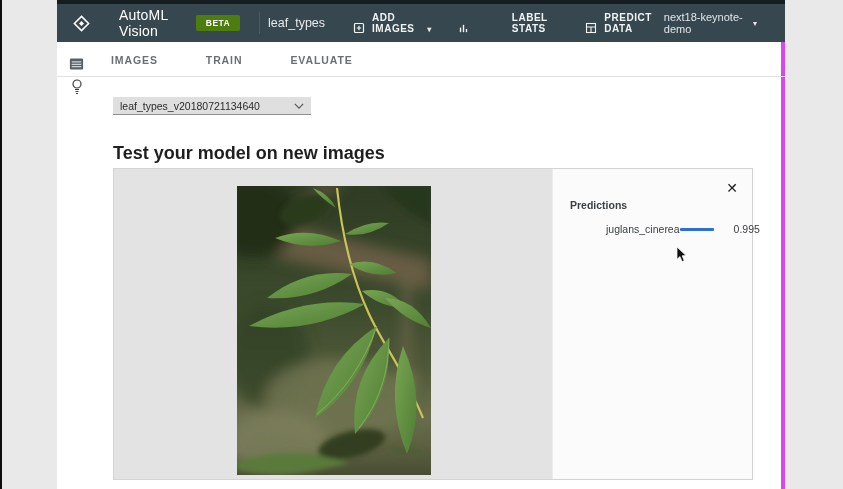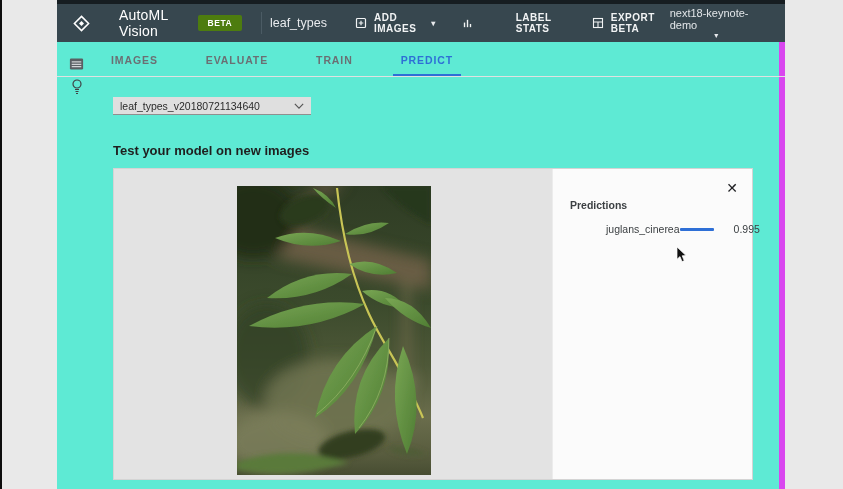--- a/index.html
+++ b/index.html
@@ -9,48 +9,48 @@
   .edge-strip { position:absolute; left:0; top:0; width:2px; height:489px; background:#0d0d0d; z-index:50; }
 
   
   .appbar-topline { position:absolute; left:57px; top:0; width:728px; height:4px; background:#161d21; z-index:11; }
   .appbar { position:absolute; left:57px; top:4px; width:728px; height:38px; background:#37474f; display:flex; align-items:center; z-index:10; }
   .logo-wrap { margin-left:16px; display:flex; align-items:center; }
   .app-title { color:#ffffff; font-size:14px; margin-left:29px; letter-spacing:0.2px; }
   .beta-badge { margin-left:3px; background:#4d7c0f; color:#ffffff; font-size:8.5px; font-weight:bold; letter-spacing:0.5px; padding:3px 10px; border-radius:2px; }
   .appbar-divider { width:1px; height:22px; background:#4b5b64; margin-left:19px; }
   .dataset-title { color:#e8eaed; font-size:12.5px; margin-left:8px; }
-  .bar-btn { display:flex; align-items:center; color:#f1f3f4; font-size:10px; font-weight:bold; letter-spacing:0.5px; cursor:pointer; }
+  .bar-btn { display:flex; align-items:flex-end; color:#f1f3f4; font-size:10px; font-weight:bold; letter-spacing:0.5px; cursor:pointer; }
   .bar-btn .ic { margin-right:7px; display:flex; }
   .caret { font-size:8px; margin-left:6px; color:#e8eaed; }
   .btn-add { margin-left:28px; }
   .btn-stats { margin-left:26px;gap:36px; }
   .btn-export { margin-left:26px; }
-  .project-switcher { margin-left:auto; margin-right:28px; display:flex; align-items:center; color:#e2e6e9; font-size:11px; cursor:pointer;flex-direction:column; }
-
-  
-  .content { position:absolute; left:57px; top:42px; width:728px; height:447px; background:#5eead4; border-right:6px solid #d946ef; }
+  .project-switcher { margin-left:auto; margin-right:28px; display:flex; align-items:center; color:#e2e6e9; font-size:11px; cursor:pointer; }
+
+  
+  .content { position:absolute; left:57px; top:42px; width:728px; height:447px; background:#ffffff; border-right:4px solid #d946ef; }
 
   
   .rail { position:absolute; left:0; top:0; width:40px; height:447px; }
   .rail-icon { position:absolute; left:12px; cursor:pointer; }
 
   
   .tabbar { position:absolute; left:40px; top:0; width:688px; height:35px; display:flex; align-items:stretch; }
   .tabbar-border { position:absolute; left:0; top:34px; width:728px; height:1px; background:#e1e1e1; }
   .tab { display:flex; align-items:center; padding:0 14px; margin-right:20px; font-size:10.5px; font-weight:bold; letter-spacing:0.9px; color:#6b6f73; cursor:pointer; position:relative; }
   .tab.active { color:#2e6fd6; }
   .tab.active::after { content:""; position:absolute; left:6px; right:6px; bottom:1px; height:2px; background:#2e6fd6; }
 
   
   .model-select { position:absolute; left:56px; top:55px; width:198px; height:18px; background:#dfdfdf; border-bottom:1px solid #8f8f8f; display:flex; align-items:center; font-size:10.5px; color:#2b2b2b; padding:8px 7px; cursor:pointer; }
   .model-select .chev { margin-left:auto; display:flex; }
 
   
-  .section-heading { position:absolute; left:56px; top:101px; font-size:13px; font-weight:bold; color:#1f1f1f; }
+  .section-heading { position:absolute; left:56px; top:101px; font-size:18px; font-weight:bold; color:#1f1f1f; }
 
   
   .card { position:absolute; left:56px; top:126px; width:640px; height:312px; background:#e3e3e3; border:1px solid #d4d4d4; }
   .leaf-img { position:absolute; left:123px; top:17px; width:194px; height:289px; cursor:pointer; }
 
   .pred-panel { position:absolute; right:0; top:0; width:200px; height:310px; background:#fbfbfb; border-left:1px solid #ececec; }
   .close-btn { position:absolute; top:12px; right:14px; font-size:14px; color:#202124; cursor:pointer; line-height:1; }
   .pred-title { position:absolute; left:17px; top:30px; font-size:10.5px; font-weight:bold; color:#3c4043;text-align:right; }
   .pred-row { position:absolute; left:17px; top:54px; width:166px; display:flex; align-items:center;padding-left:36px; }
   .pred-label { font-size:10.5px; color:#3c4043; }
@@ -100,21 +100,21 @@
     <span>LABEL STATS</span>
   </span>
 
   <span class="bar-btn btn-export">
     <span class="ic">
       <svg width="12" height="12" viewBox="0 0 24 24">
         <rect x="3" y="3" width="18" height="18" fill="none" stroke="#f1f3f4" stroke-width="2.2"></rect>
         <path d="M3 10 H21 M12 10 V21" stroke="#f1f3f4" stroke-width="2.2"></path>
       </svg>
     </span>
-    <span>EXPORT BETA</span>
+    <span>PREDICT DATA</span>
   </span>
 
   <span class="project-switcher">
     <span>next18-keynote-demo</span>
     <span class="caret">▾</span>
   </span>
 </div>
 
 <div class="content">
 
@@ -128,23 +128,22 @@
     <span class="rail-icon" style="top:37px; left:14px;">
       <svg width="12" height="17" viewBox="0 0 24 34">
         <circle cx="12" cy="10" r="8" fill="none" stroke="#3f4144" stroke-width="2.4"></circle>
         <path d="M8 21 H16 M9 25 H15 M10 29 H14" stroke="#3f4144" stroke-width="2.4"></path>
       </svg>
     </span>
   </div>
 
   <div class="tabbar">
     <span class="tab">IMAGES</span>
+    <span class="tab">TRAIN</span>
     <span class="tab">EVALUATE</span>
-    <span class="tab">TRAIN</span>
-    <span class="tab active">PREDICT</span>
   </div>
   <div class="tabbar-border"></div>
 
   <div class="model-select">
     <span>leaf_types_v20180721134640</span>
     <span class="chev">
       <svg width="10" height="6" viewBox="0 0 12 7">
           <path d="M1 1 L6 6 L11 1" fill="none" stroke="#555" stroke-width="1.4"></path>
         </svg>
     </span>

